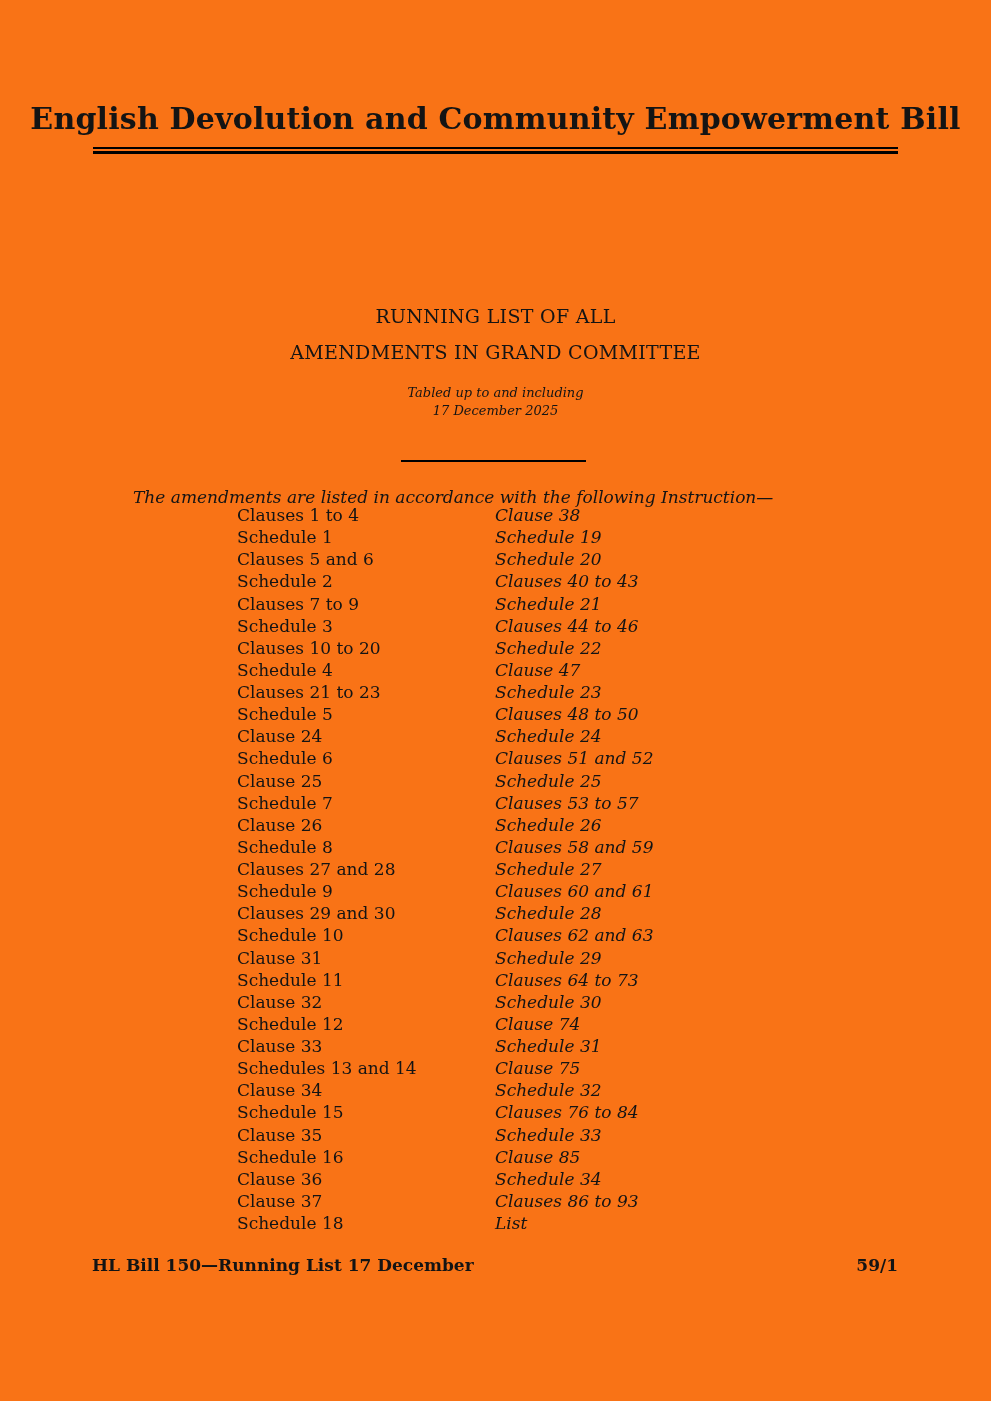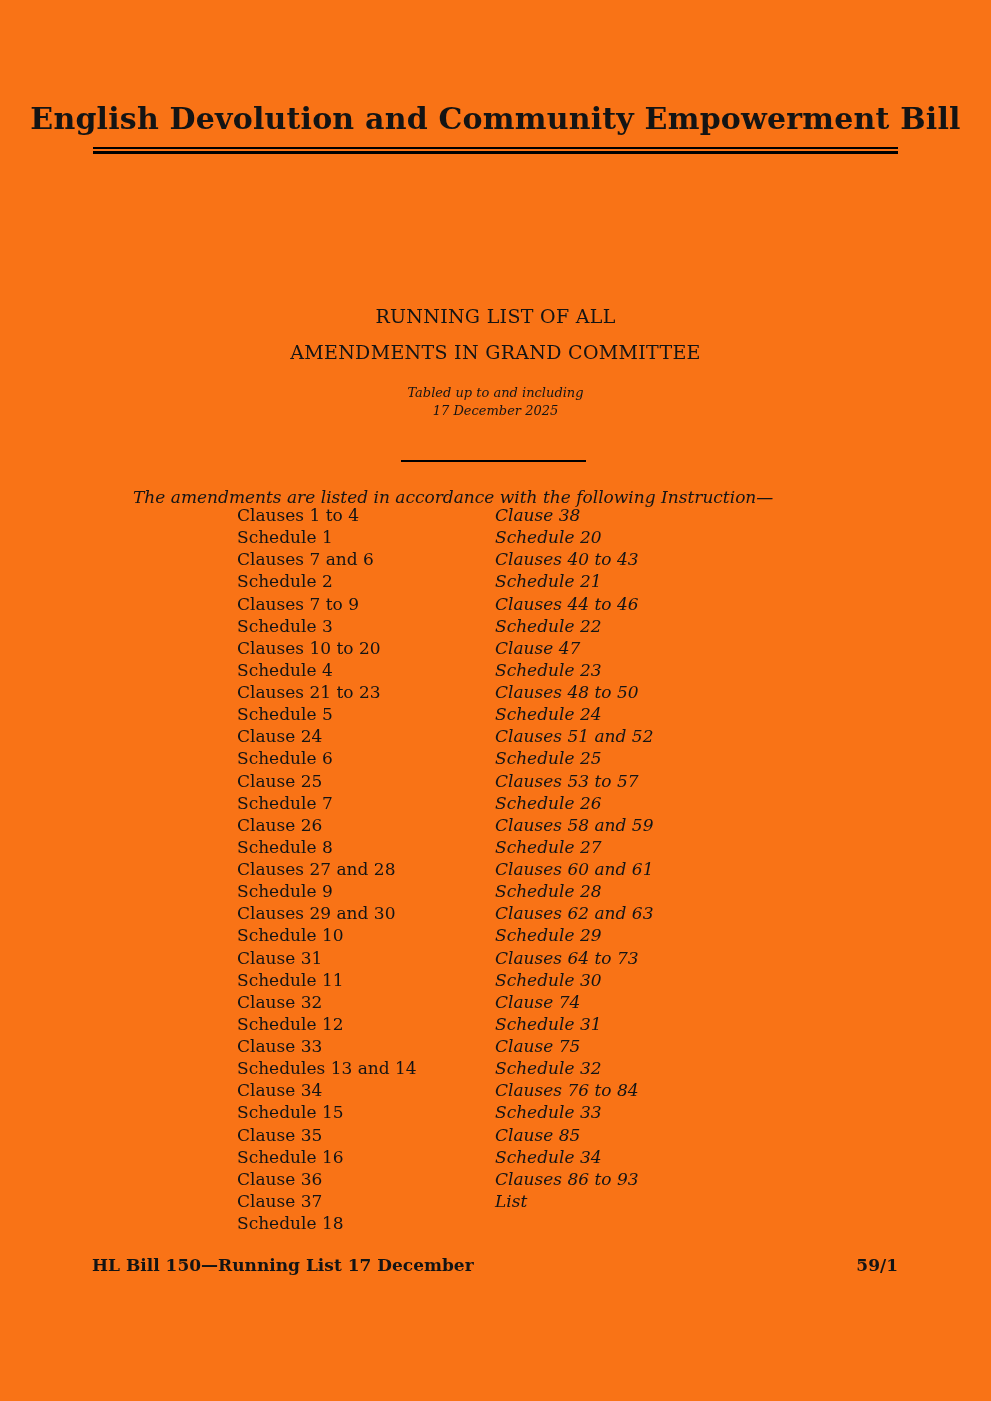--- a/index.html
+++ b/index.html
@@ -100,21 +100,21 @@
   <div class="tabled tabled-2">17 December 2025</div>
 
   <div class="mid-rule"></div>
 
   <div class="instruction">The amendments are listed in accordance with the following Instruction—</div>
 
   <div class="columns">
     <div class="col col-left">
         <div class="list-item">Clauses 1 to 4</div>
         <div class="list-item">Schedule 1</div>
-        <div class="list-item">Clauses 7 and 6</div>
+        <div class="list-item">Clauses 5 and 6</div>
         <div class="list-item">Schedule 2</div>
         <div class="list-item">Clauses 7 to 9</div>
         <div class="list-item">Schedule 3</div>
         <div class="list-item">Clauses 10 to 20</div>
         <div class="list-item">Schedule 4</div>
         <div class="list-item">Clauses 21 to 23</div>
         <div class="list-item">Schedule 5</div>
         <div class="list-item">Clause 24</div>
         <div class="list-item">Schedule 6</div>
         <div class="list-item">Clause 25</div>
@@ -134,20 +134,21 @@
         <div class="list-item">Clause 34</div>
         <div class="list-item">Schedule 15</div>
         <div class="list-item">Clause 35</div>
         <div class="list-item">Schedule 16</div>
         <div class="list-item">Clause 36</div>
         <div class="list-item">Clause 37</div>
         <div class="list-item">Schedule 18</div>
       </div>
     <div class="col col-right">
         <div class="list-item">Clause 38</div>
+        <div class="list-item">Schedule 19</div>
         <div class="list-item">Schedule 20</div>
         <div class="list-item">Clauses 40 to 43</div>
         <div class="list-item">Schedule 21</div>
         <div class="list-item">Clauses 44 to 46</div>
         <div class="list-item">Schedule 22</div>
         <div class="list-item">Clause 47</div>
         <div class="list-item">Schedule 23</div>
         <div class="list-item">Clauses 48 to 50</div>
         <div class="list-item">Schedule 24</div>
         <div class="list-item">Clauses 51 and 52</div>

